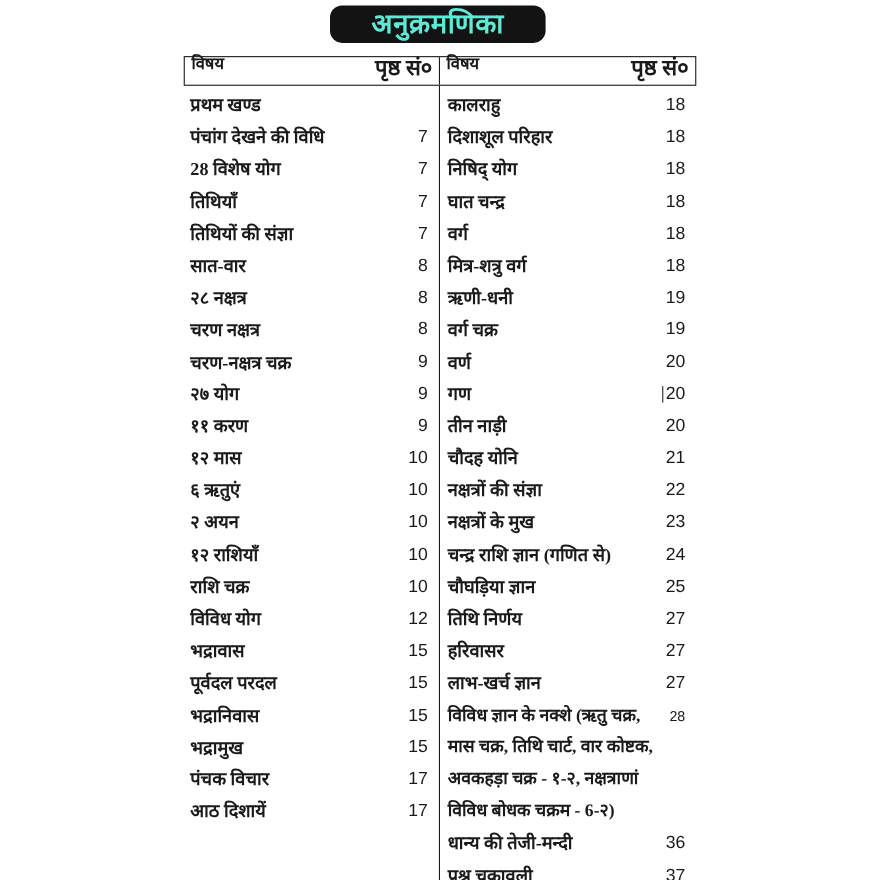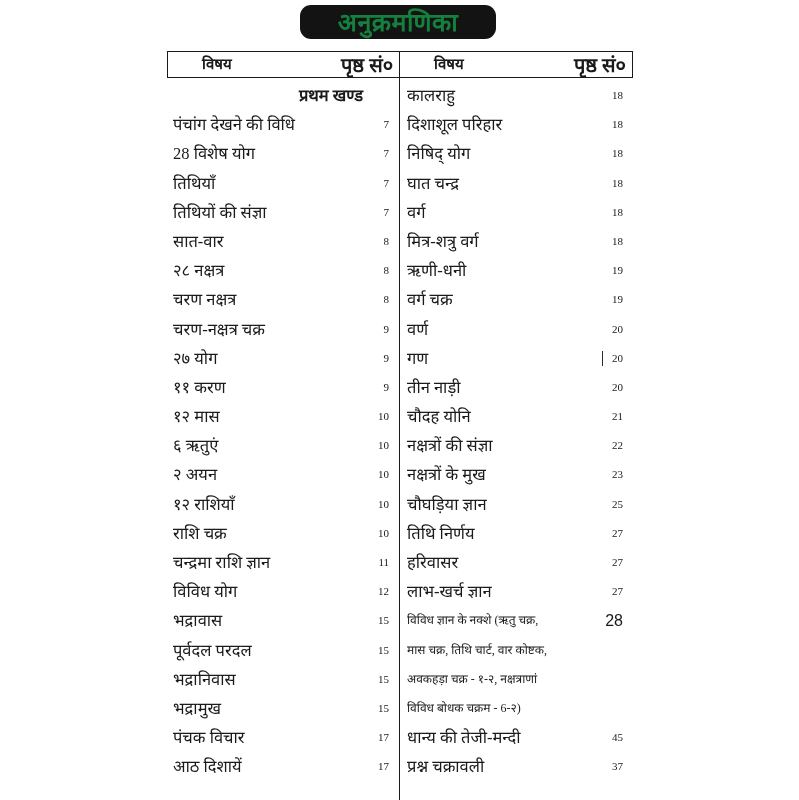--- a/index.html
+++ b/index.html
@@ -23,21 +23,21 @@
     top: 5px;
     width: 196px;
     height: 34px;
     background: #131313;
     border-radius: 11px;
     display: flex;
     align-items: center;
     justify-content: center;
   }
   #title-text {
-    color: #15803d;
+    color: #5eead4;
     font-family: "Liberation Serif", "DejaVu Serif", serif;
     font-weight: bold;
     font-size: 25px;
     letter-spacing: 0.5px;
     line-height: 1;
     white-space: nowrap;
   }
 
   
   #toc-table {
@@ -55,23 +55,21 @@
     top: 0;
     width: 466px;
     height: 27px;
     border: 1.4px solid #1a1a1a;
     box-sizing: border-box;
     display: flex;
   }
   .hdr-cell {
     box-sizing: border-box;
     display: flex;
-    align-items: center;
     position: relative;
-    margin-left: 28px;
   }
   #hdr-left {
     width: 232px;
     border-right: 1.4px solid #1a1a1a;
     padding: 0 6px 0 6px;
   }
   #hdr-right {
     width: 232px;
     padding: 0 6px 0 6px;
   }
@@ -114,59 +112,60 @@
     align-items: flex-start;
     padding: 0 6px 0 6px;
     box-sizing: border-box;
     position: relative;
   }
   .entry .label {
     font-family: "Liberation Serif", "DejaVu Serif", serif;
     font-size: 16.5px;
     line-height: 29px;
     white-space: nowrap;
+    font-weight: bold;
   }
   .entry .page {
-    font-family: Liberation Serif, serif;
-    font-size: 11px;
+    font-family: Liberation Sans, sans-serif;
+    font-size: 16px;
     line-height: 29px;
     margin-left: auto;
     padding-right: 4px;
   }
 
   
   .entry.section {
-    justify-content: flex-end;
+    justify-content: flex-start;
   }
   .entry.section .label {
     font-weight: bold;
     font-size: 16.5px;
   }
   #col-left-body .entry.section .label { padding-right: 30px; }
 
   
   .entry.wrap {
     height: auto;
     display: block;
     padding: 0 6px 0 6px;
   }
   .entry.wrap .wrapline {
     height: 29.2px;
     display: flex;
     align-items: flex-start;
   }
   .entry.wrap .wrapline .label {
     font-family: "Liberation Serif", "DejaVu Serif", serif;
-    font-size: 12px;
+    font-size: 16px;
     line-height: 29px;
     white-space: nowrap;
   }
   .entry.wrap .wrapline .page {
     font-family: "Liberation Sans", "DejaVu Sans", sans-serif;
-    font-size: 16px;
+    font-size: 13px;
     line-height: 29px;
     margin-left: auto;
     padding-right: 4px;
   }
 
   
   .caret-artifact {
     position: absolute;
     right: 30px;
     top: 7px;
@@ -255,24 +254,20 @@
       </div>
       <div class="entry">
         <span class="label">१२ राशियाँ</span>
         <span class="page">10</span>
       </div>
       <div class="entry">
         <span class="label">राशि चक्र</span>
         <span class="page">10</span>
       </div>
       <div class="entry">
-        <span class="label">चन्द्रमा राशि ज्ञान</span>
-        <span class="page">11</span>
-      </div>
-      <div class="entry">
         <span class="label">विविध योग</span>
         <span class="page">12</span>
       </div>
       <div class="entry">
         <span class="label">भद्रावास</span>
         <span class="page">15</span>
       </div>
       <div class="entry">
         <span class="label">पूर्वदल परदल</span>
         <span class="page">15</span>
@@ -344,20 +339,24 @@
         <span class="label">चौदह योनि</span>
         <span class="page">21</span>
       </div>
       <div class="entry">
         <span class="label">नक्षत्रों की संज्ञा</span>
         <span class="page">22</span>
       </div>
       <div class="entry">
         <span class="label">नक्षत्रों के मुख</span>
         <span class="page">23</span>
+      </div>
+      <div class="entry">
+        <span class="label">चन्द्र राशि ज्ञान (गणित से)</span>
+        <span class="page">24</span>
       </div>
       <div class="entry">
         <span class="label">चौघड़िया ज्ञान</span>
         <span class="page">25</span>
       </div>
       <div class="entry">
         <span class="label">तिथि निर्णय</span>
         <span class="page">27</span>
       </div>
       <div class="entry">
@@ -378,21 +377,21 @@
         </div>
         <div class="wrapline">
           <span class="label">अवकहड़ा चक्र - १-२, नक्षत्राणां</span>
         </div>
         <div class="wrapline">
           <span class="label">विविध बोधक चक्रम - 6-२)</span>
         </div>
       </div>
       <div class="entry">
         <span class="label">धान्य की तेजी-मन्दी</span>
-        <span class="page">45</span>
+        <span class="page">36</span>
       </div>
       <div class="entry">
         <span class="label">प्रश्न चक्रावली</span>
         <span class="page">37</span>
       </div>
     </div>
 
 </div>
 
 </body></html>

